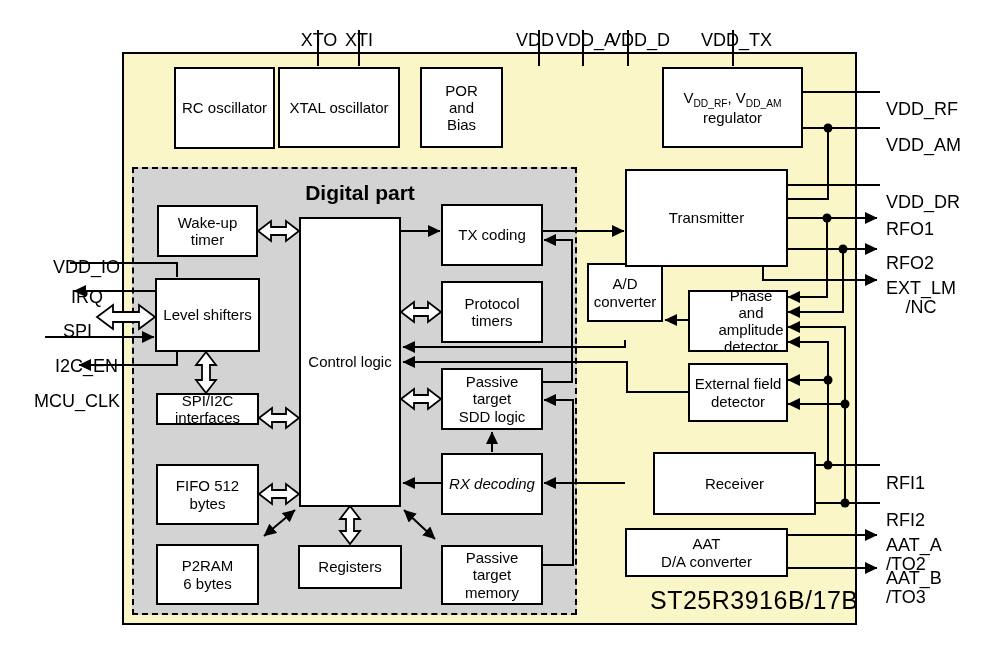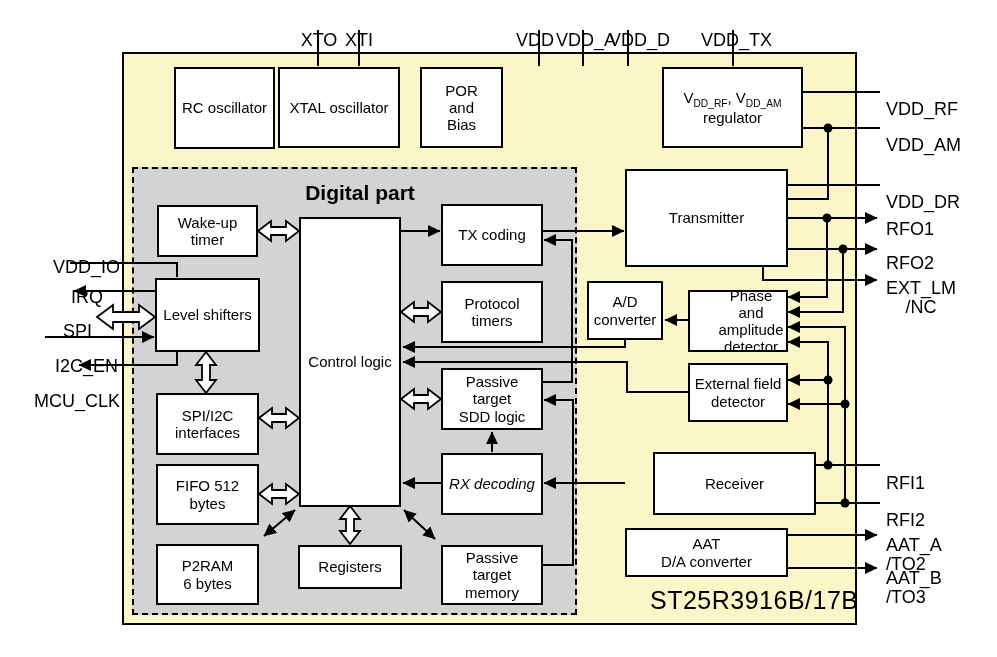--- a/index.html
+++ b/index.html
@@ -151,40 +151,40 @@
   <div class="box" style="left:420px;top:67px;width:83px;height:81px;"><span>POR
 and
 Bias</span></div>
   <div class="box" style="left:662px;top:67px;width:141px;height:81px;">
     <span><span>V</span><sub>DD_RF</sub><span>, V</span><sub>DD_AM</sub><br><span>regulator</span></span>
   </div>
 
   <div class="box" style="left:157px;top:205px;width:101px;height:52px;"><span>Wake-up
 timer</span></div>
   <div class="box" style="left:155px;top:278px;width:105px;height:74px;"><span>Level shifters</span></div>
-  <div class="box" style="left:156px;top:393px;width:103px;height:62px;"><span>SPI/I2C
+  <div class="box" style="left:156px;top:393px;width:103px;height:32px;"><span>SPI/I2C
 interfaces</span></div>
   <div class="box" style="left:156px;top:464px;width:103px;height:61px;"><span>FIFO 512
 bytes</span></div>
   <div class="box" style="left:156px;top:544px;width:103px;height:61px;"><span>P2RAM
 6 bytes</span></div>
   <div class="box" style="left:299px;top:217px;width:102px;height:290px;"><span>Control logic</span></div>
   <div class="box" style="left:298px;top:545px;width:104px;height:44px;"><span>Registers</span></div>
   <div class="box" style="left:441px;top:281px;width:102px;height:62px;"><span>Protocol
 timers</span></div>
   <div class="box" style="left:441px;top:204px;width:102px;height:62px;"><span>TX coding</span></div>
   <div class="box" style="left:441px;top:368px;width:102px;height:62px;"><span>Passive
 target
 SDD logic</span></div>
   <div class="box" style="left:441px;top:453px;width:102px;height:62px;font-style:italic;"><span>RX decoding</span></div>
   <div class="box" style="left:441px;top:545px;width:102px;height:60px;"><span>Passive
 target
 memory</span></div>
 
-  <div class="box" style="left:587px;top:281px;width:76px;height:59px;"><span>A/D
+  <div class="box" style="left:587px;top:263px;width:76px;height:59px;"><span>A/D
 converter</span></div>
   <div class="box" style="left:625px;top:169px;width:163px;height:98px;"><span>Transmitter</span></div>
   <div class="box" style="left:688px;top:290px;width:100px;height:62px;padding-left:26px;"><span>Phase and
 amplitude
 detector</span></div>
   <div class="box" style="left:688px;top:363px;width:100px;height:59px;"><span>External field
 detector</span></div>
   <div class="box" style="left:625px;top:452px;width:163px;height:63px;margin-left:28px;"><span>Receiver</span></div>
   <div class="box" style="left:625px;top:528px;width:163px;height:49px;"><span>AAT
 D/A converter</span></div>

